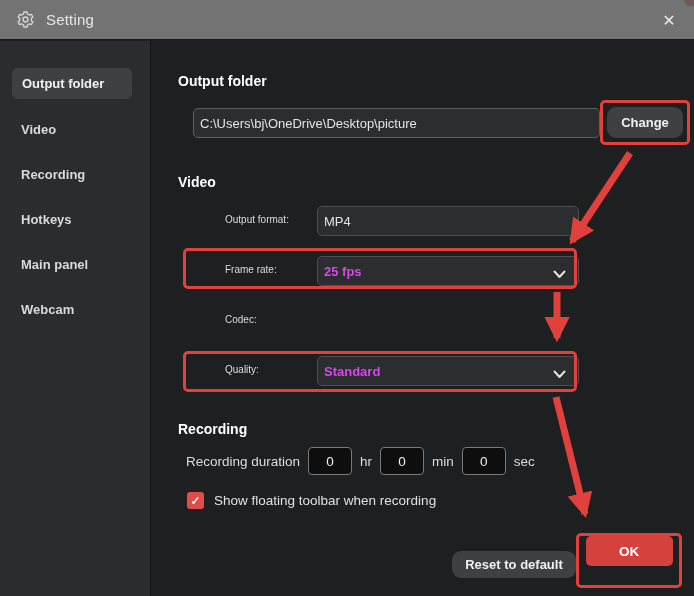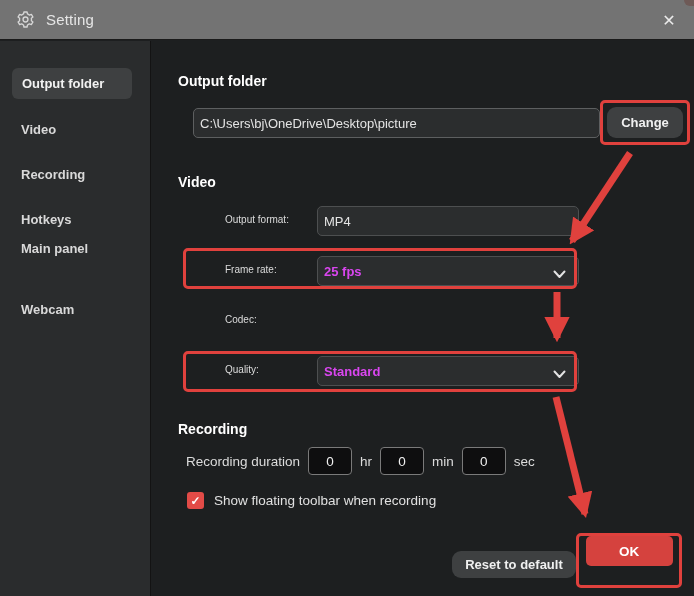--- a/index.html
+++ b/index.html
@@ -151,21 +151,21 @@
     <span class="corner-notch"></span>
   </div>
 
   <div class="sidebar">
     <div class="side-item selected" style="top:27px">
       <span>Output folder</span>
     </div>
     <div class="side-item" style="top:81px">Video</div>
     <div class="side-item" style="top:126px">Recording</div>
     <div class="side-item" style="top:171px">Hotkeys</div>
-    <div class="side-item" style="top:200px">Main panel</div>
+    <div class="side-item" style="top:216px">Main panel</div>
     <div class="side-item" style="top:261px">Webcam</div>
   </div>
 
   <div class="main">
 
     <div class="heading" style="top:33px">Output folder</div>
 
     <div class="field path-field">
       <span>C:\Users\bj\OneDrive\Desktop\picture</span>
     </div>

